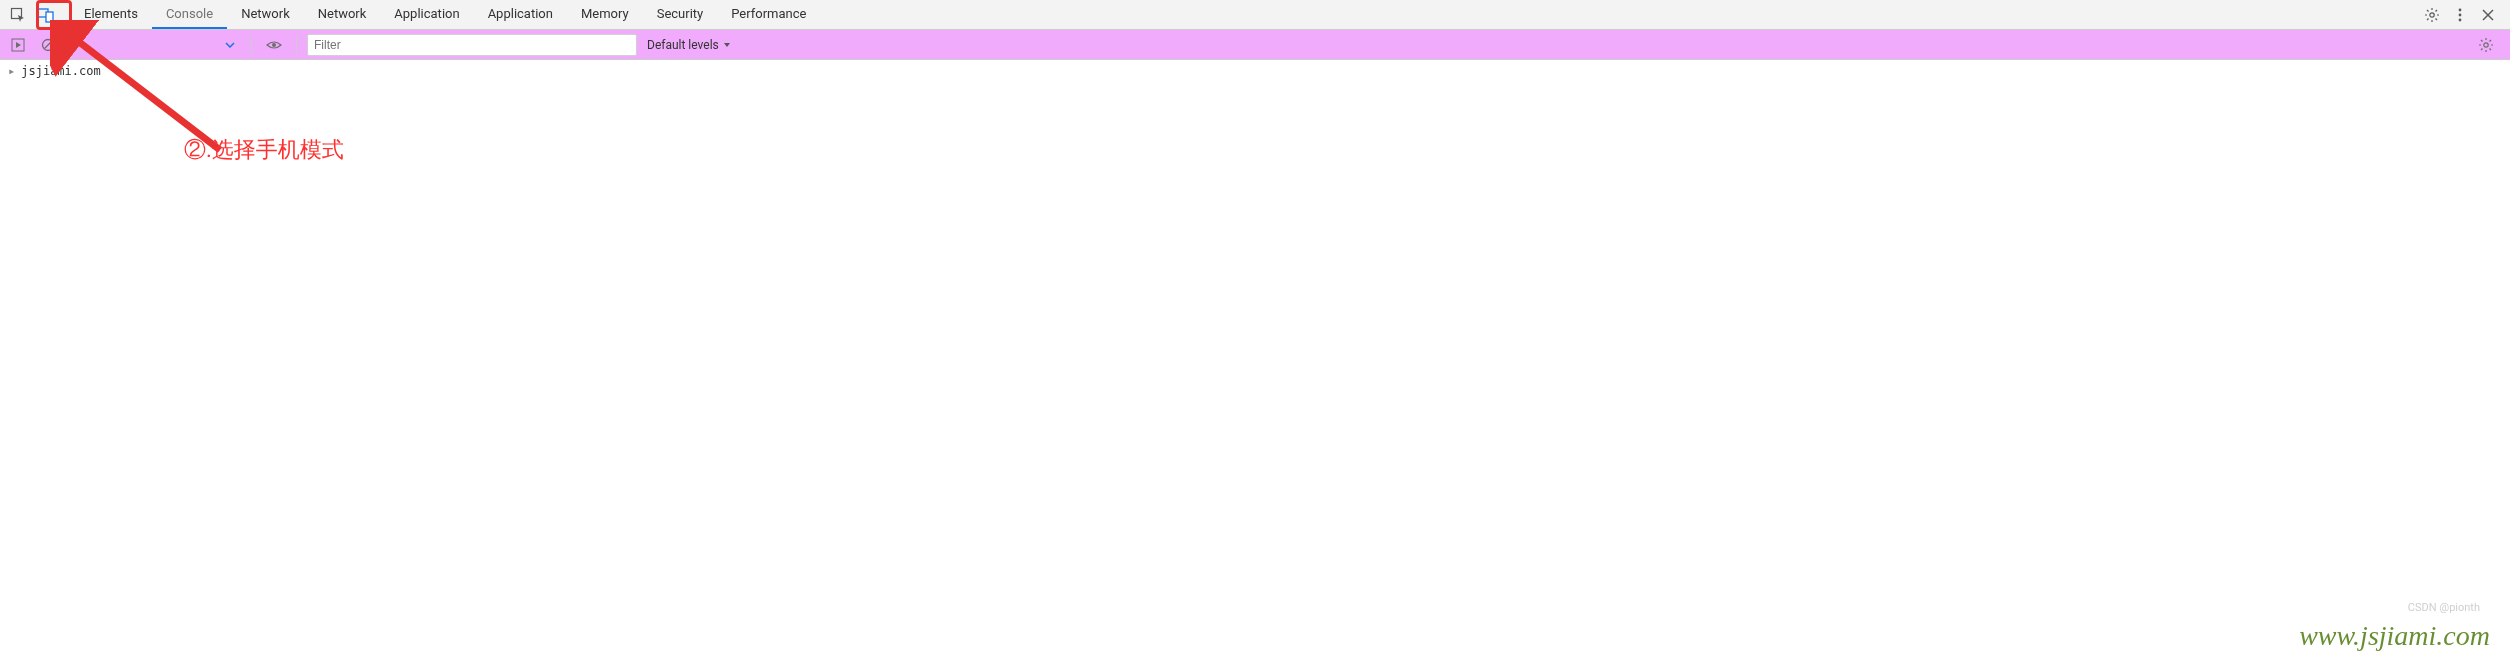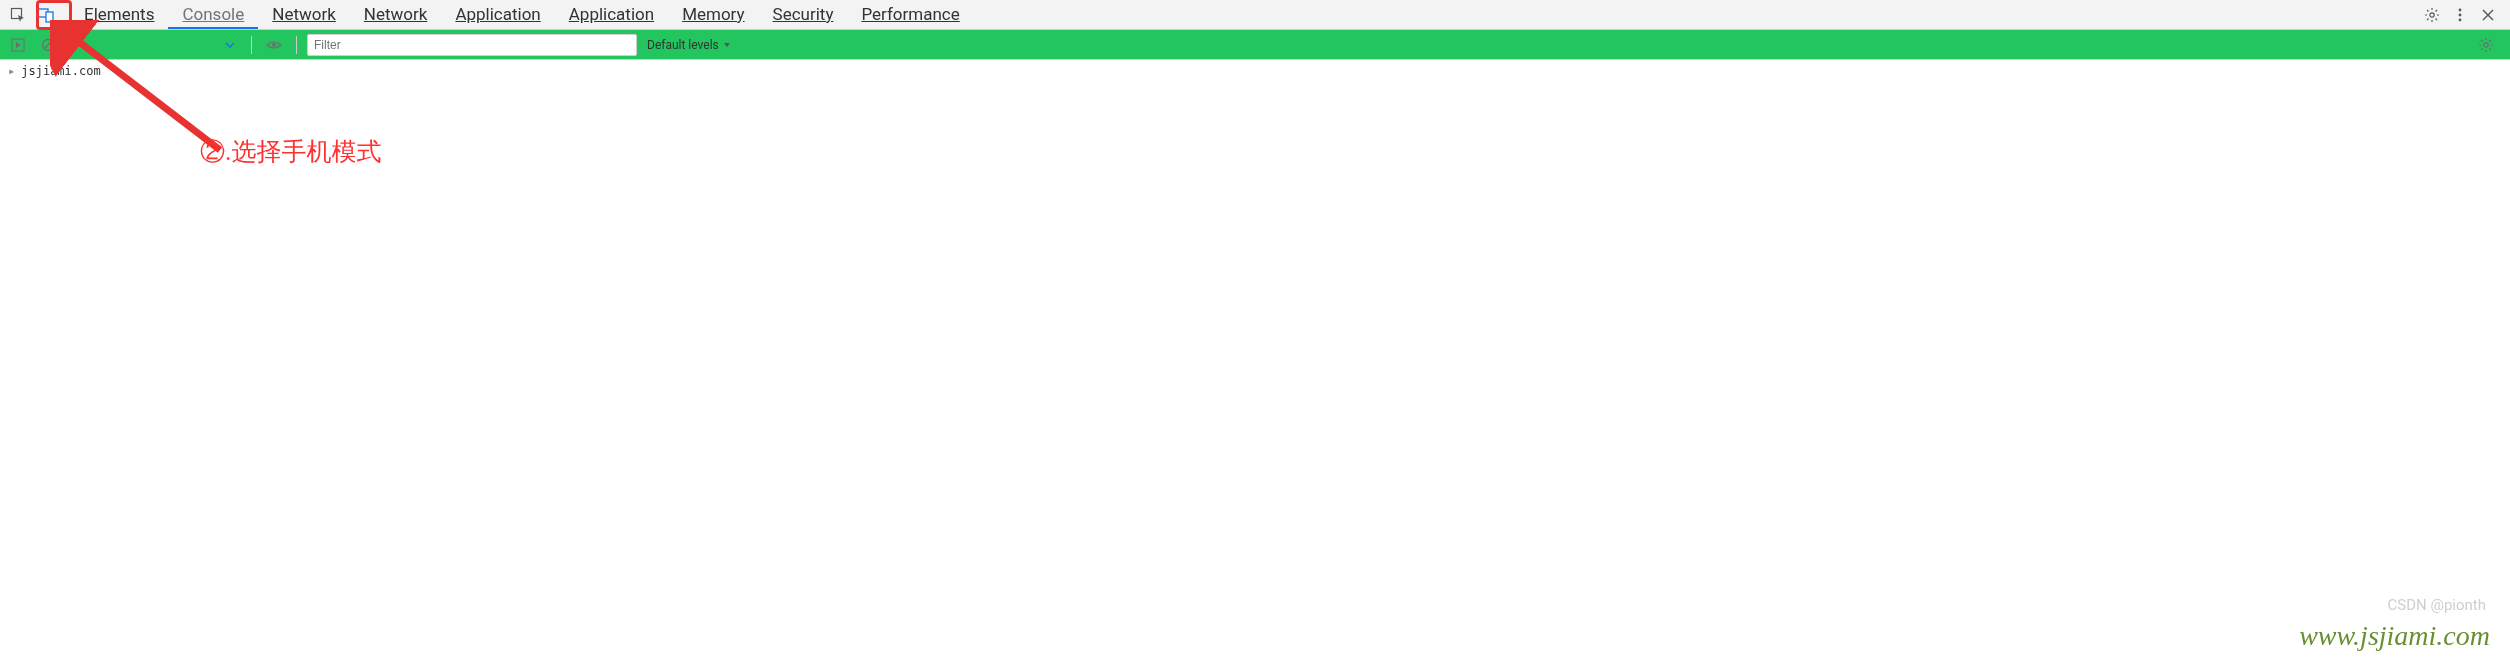--- a/index.html
+++ b/index.html
@@ -33,41 +33,40 @@
   display: flex;
   margin-left: 10px;
   height: 100%;
 }
 .tab {
   padding: 4px 14px;
   display: flex;
   align-items: center;
   color: #333;
   cursor: pointer;
-  font-size: 17px;
+  font-size: 13px;
   border-bottom: 2px solid transparent;
-  text-decoration: underline;
 }
 .tab.active {
   border-bottom: 2px solid #1a73e8;
   color: #737373;
 }
 .spacer { flex: 1; }
 .right-icons {
   display: flex;
   align-items: center;
   gap: 4px;
   padding-right: 6px;
 }
 .right-icons .icon-btn { width: 24px; }
 .sub-bar {
   display: flex;
   align-items: center;
   height: 30px;
-  background: #22c55e;
+  background: #f0abfc;
   border-bottom: 1px solid #ccc;
   padding: 0 6px;
   gap: 6px;
 }
 .sub-bar .icon-btn {
   width: 24px;
   height: 24px;
   display: flex;
   align-items: center;
   justify-content: center;
@@ -130,43 +129,43 @@
   pointer-events: none;
 }
 .annotation-arrow {
   position: absolute;
   left: 50px;
   top: 20px;
   pointer-events: none;
 }
 .annotation-text {
   position: absolute;
-  left: 200px;
+  left: 184px;
   top: 135px;
   color: #ff3030;
-  font-size: 25px;
+  font-size: 22px;
   pointer-events: none;
 }
 .watermark {
   position: absolute;
   right: 20px;
   bottom: 10px;
   color: #4d7c0f;
   font-size: 28px;
   font-style: italic;
   font-family: Georgia, serif;
   opacity: 0.85;
   pointer-events: none;
 }
 .watermark2 {
   position: absolute;
-  right: 24px;
+  right: 30px;
   bottom: 48px;
   color: #cfcfcf;
-  font-size: 15px;
+  font-size: 11px;
   pointer-events: none;
 }
 svg { display: block; }
 </style>
 </head>
 <body>
 
 <div class="tab-bar">
   <div class="icon-btn">
     <svg width="16" height="16" viewBox="0 0 16 16">

